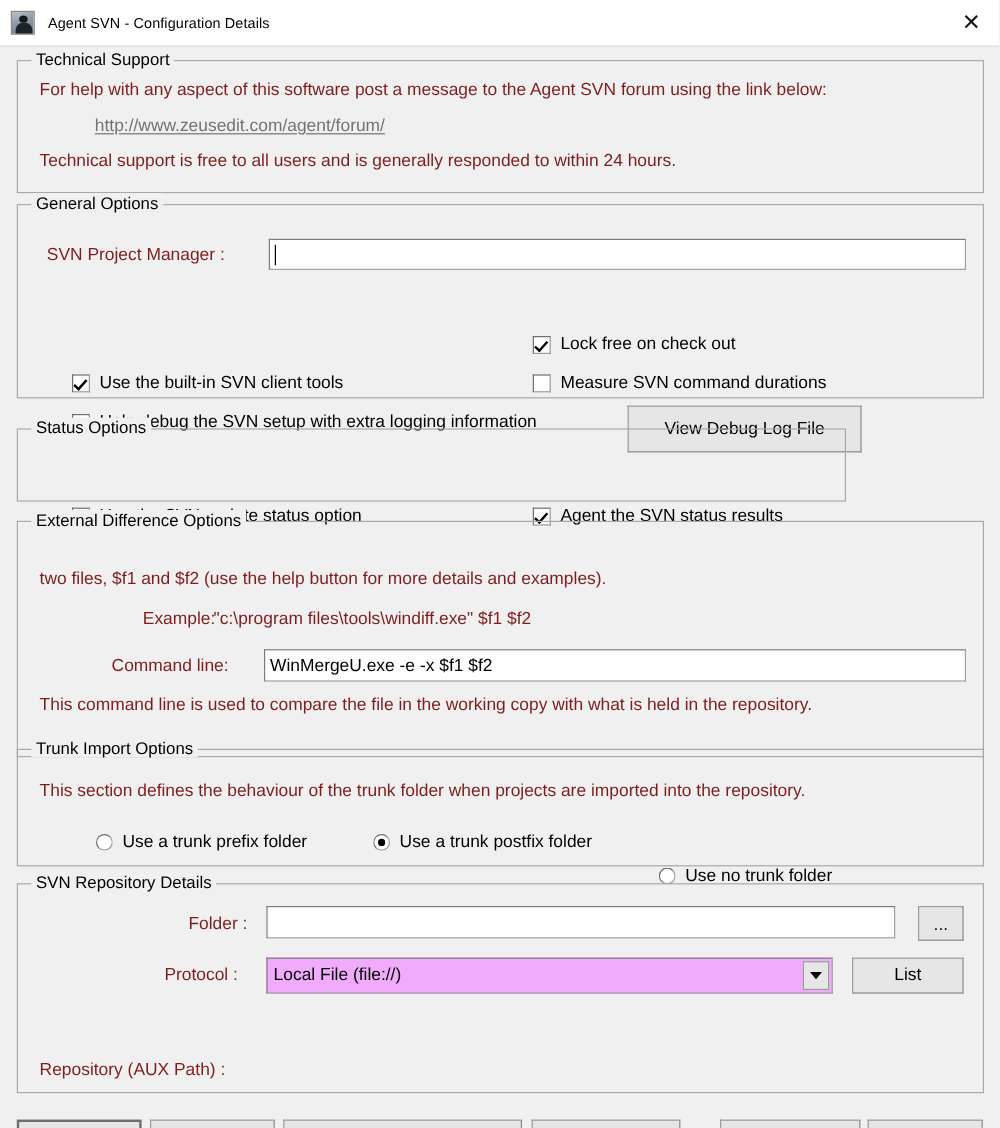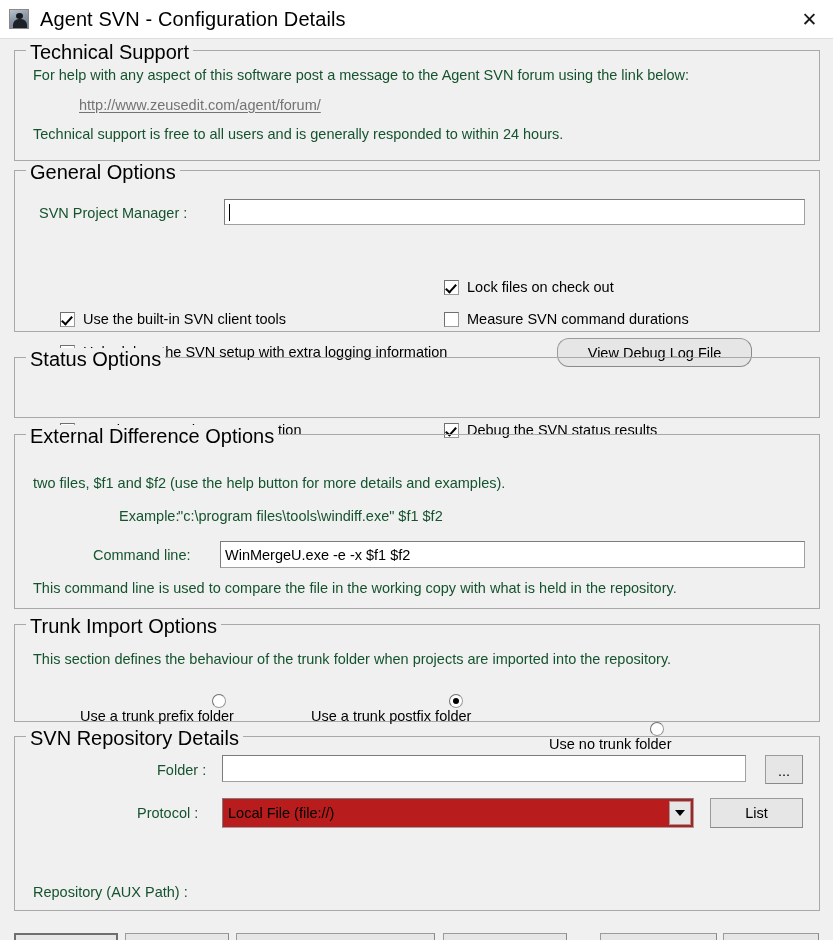--- a/index.html
+++ b/index.html
@@ -52,21 +52,21 @@
     position: absolute;
     left: 2.5px;
     top: 9px;
     width: 14px;
     height: 10px;
     background: #1d2228;
     border-radius: 6px 6px 1px 1px;
   }
   .title-text {
     margin-left: 11px;
-    font-size: 20px;
+    font-size: 12px;
     color: #000000;
     white-space: nowrap;
     letter-spacing: 0.1px;
   }
   .close-btn {
     position: absolute;
     right: 0;
     top: 0;
     width: 47px;
     height: 38px;
@@ -94,30 +94,30 @@
     position: absolute;
     border: 1px solid #a9a9a9;
     box-sizing: border-box;
   }
   .group > .legend {
     position: absolute;
     top: -10px;
     left: 11px;
     background: #f0f0f0;
     padding: 0 4px;
-    font-size: 20px;
+    font-size: 14px;
     color: #000;
     white-space: nowrap;
   }
 
   .txt {
     position: absolute;
     white-space: nowrap;
     font-size: 14.5px;
-    color: #14532d;
+    color: #7f1d1d;
   }
   .link {
     color: #737373;
     text-decoration: underline;
     text-underline-offset: 2px;
   }
 
   
   .edit {
     position: absolute;
@@ -189,23 +189,22 @@
     height: 9px;
     border: solid #000000;
     border-width: 0 2px 2px 0;
     transform: rotate(42deg);
   }
 
   
   .rd-row {
     position: absolute;
     display: flex;
-    align-items: flex-end;
-    white-space: nowrap;
-    flex-direction: column;
+    align-items: center;
+    white-space: nowrap;
   }
   .rd {
     width: 14px;
     height: 14px;
     flex: 0 0 14px;
     border-radius: 50%;
     background: #ffffff;
     border: 1px solid #9a9a9a;
     border-top-color: #6f6f6f;
     border-left-color: #6f6f6f;
@@ -220,21 +219,21 @@
     top: 3px;
     width: 6px;
     height: 6px;
     border-radius: 50%;
     background: #000000;
   }
 
   
   .combo {
     position: absolute;
-    background: #b91c1c;
+    background: #f0abfc;
     border: 1px solid #a0a0a0;
     border-top-color: #7c7c7c;
     border-left-color: #7c7c7c;
     box-sizing: border-box;
     display: flex;
     align-items: center;
     font-size: 14.5px;
     padding-left: 5px;
     white-space: nowrap;
   }
@@ -282,49 +281,49 @@
     <div class="legend">General Options</div>
   </div>
   <div class="txt" style="left:39px; top:166px;">SVN Project Manager :</div>
   <div class="edit" style="left:224px; top:160px; width:581px; height:26px;">
     <span class="caret"></span>
       <span></span>
   </div>
 
   <div class="cb-row" style="left:444px; top:240px;">
     <span class="cb checked"></span>
-    <span>Lock files on check out</span>
+    <span>Lock free on check out</span>
   </div>
   <div class="cb-row" style="left:444px; top:272px;">
     <span class="cb"></span>
     <span>Measure SVN command durations</span>
   </div>
   <div class="cb-row" style="left:60px; top:272px;">
     <span class="cb checked"></span>
     <span>Use the built-in SVN client tools</span>
   </div>
   <div class="cb-row" style="left:60px; top:305px;">
     <span class="cb"></span>
     <span>Help debug the SVN setup with extra logging information</span>
   </div>
-  <div class="btn" style="left:557px; top:299px; width:195px; height:29px;border-radius:12px;">View Debug Log File</div>
-
-  <div class="group" style="left:14px; top:318px; width:806px; height:61px;text-align:center;">
+  <div class="btn" style="left:523px; top:299px; width:195px; height:39px;">View Debug Log File</div>
+
+  <div class="group" style="left:14px; top:318px; width:691px; height:61px;text-align:center;">
     <div class="legend">Status Options</div>
   </div>
   <div class="cb-row" style="left:60px; top:383px;">
     <span class="cb checked"></span>
     <span>Use the SVN update status option</span>
   </div>
   <div class="cb-row" style="left:444px; top:383px;">
     <span class="cb checked"></span>
-    <span>Debug the SVN status results</span>
-  </div>
-
-  <div class="group" style="left:14px; top:395px; width:806px; height:175px;">
+    <span>Agent the SVN status results</span>
+  </div>
+
+  <div class="group" style="left:14px; top:395px; width:806px; height:197px;">
     <div class="legend">External Difference Options</div>
   </div>
   <div class="txt" style="left:33px; top:436px;">two files, $f1 and $f2 (use the help button for more details and examples).</div>
   <div class="txt" style="left:119px; top:469px;">Example:</div>
   <div class="txt" style="left:178px; top:469px;">"c:\program files\tools\windiff.exe" $f1 $f2</div>
   <div class="txt" style="left:93px; top:508px;">Command line:</div>
   <div class="edit" style="left:220px; top:502px; width:585px; height:27px;">WinMergeU.exe -e -x $f1 $f2</div>
   <div class="txt" style="left:33px; top:541px;">This command line is used to compare the file in the working copy with what is held in the repository.</div>
 
   <div class="group" style="left:14px; top:585px; width:806px; height:98px;">

